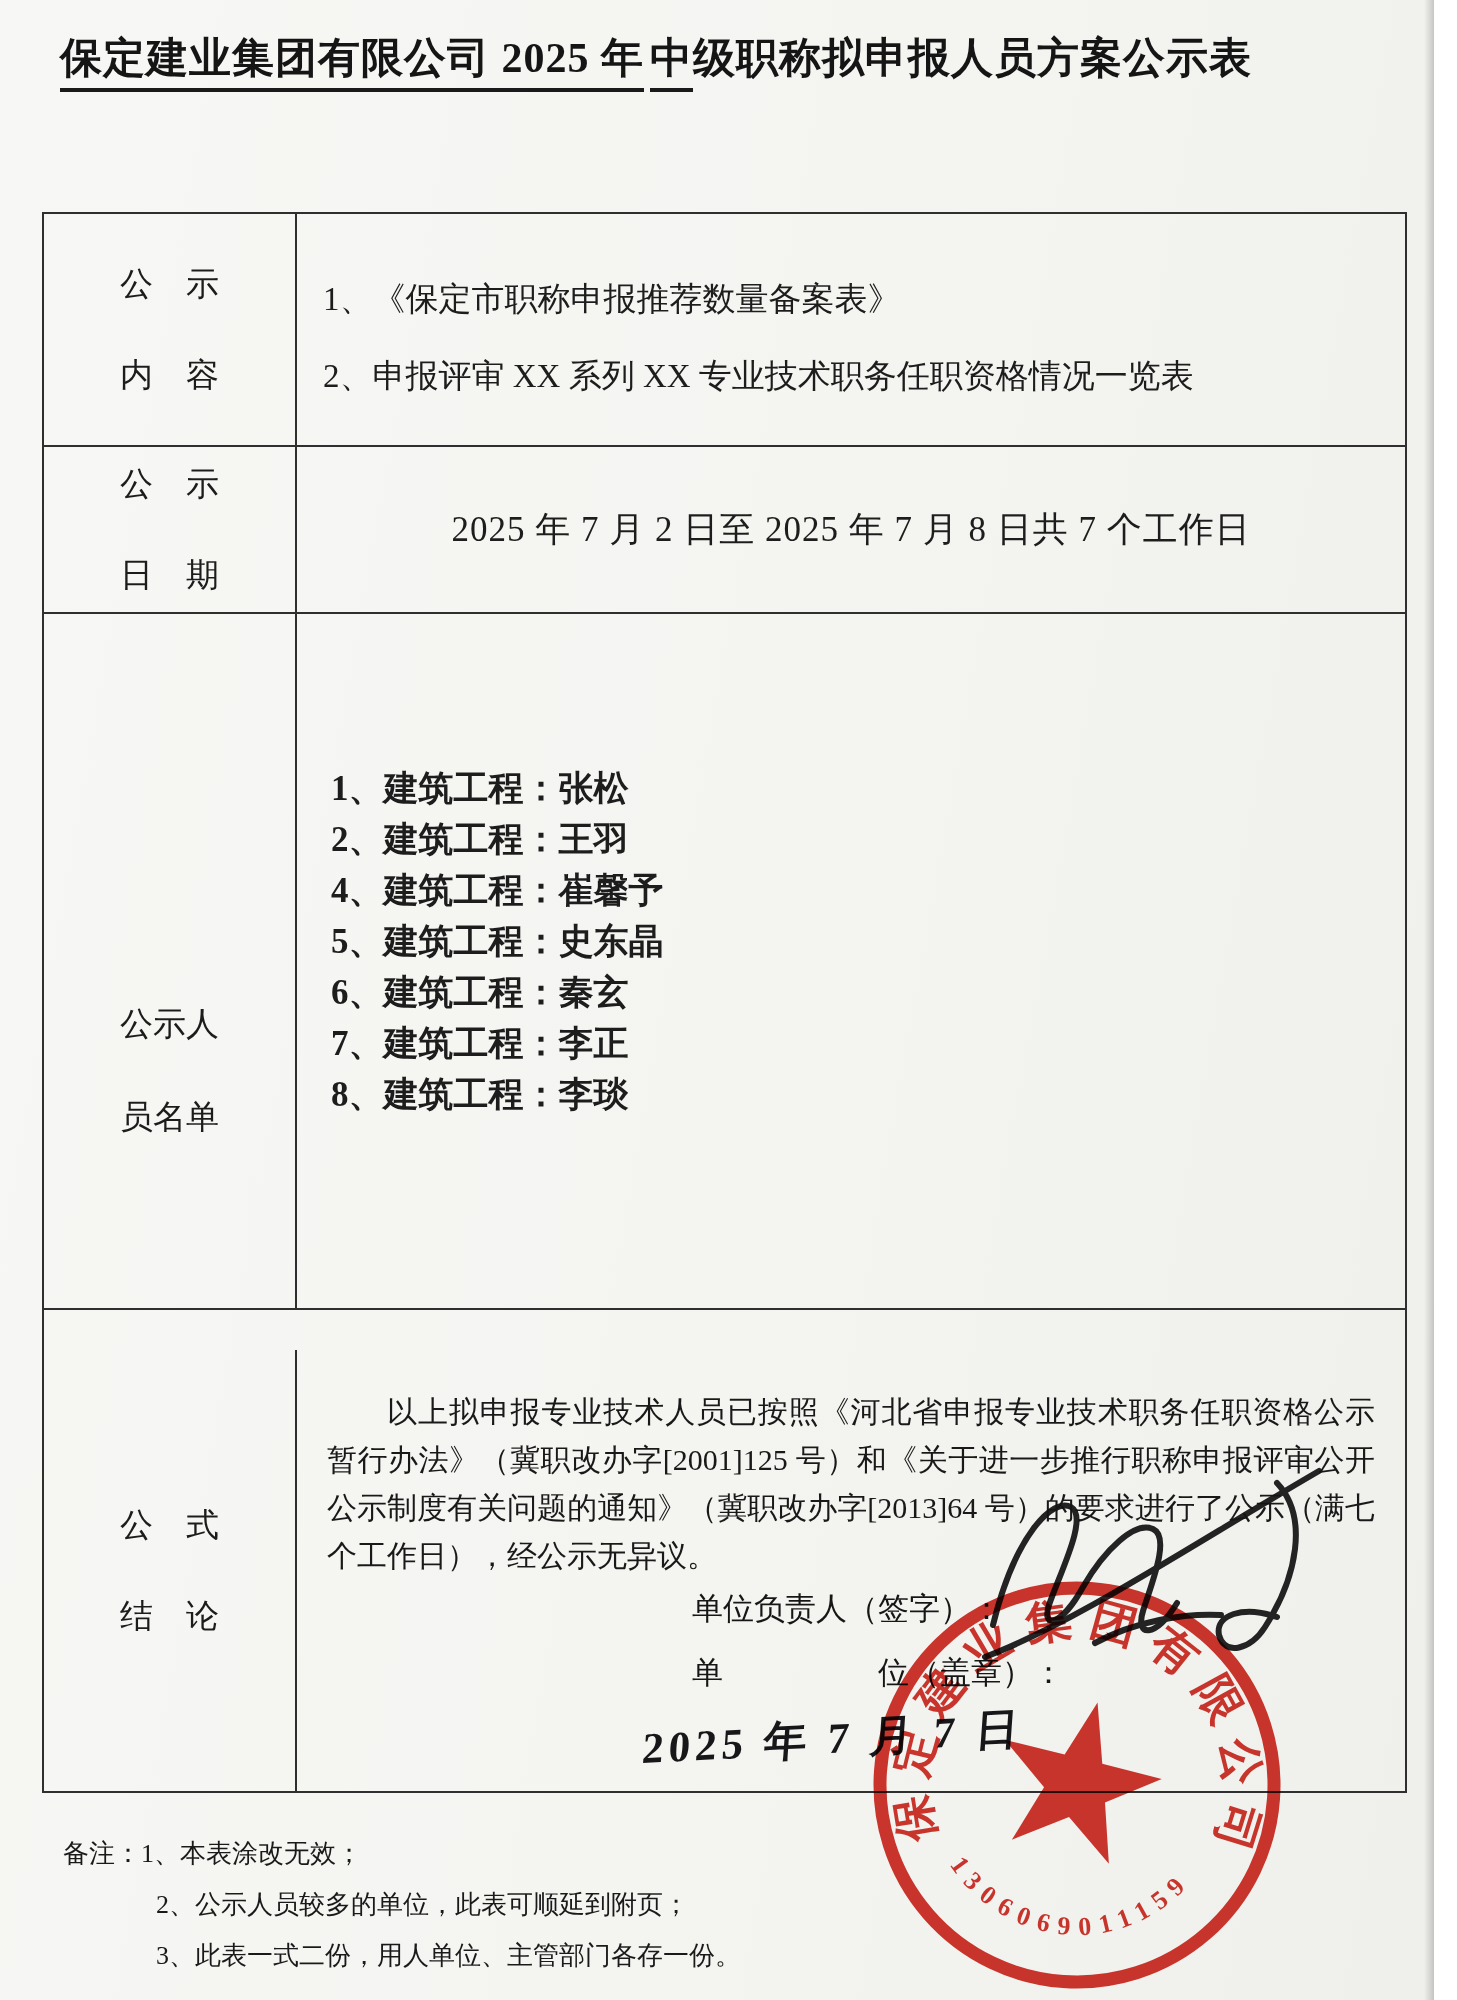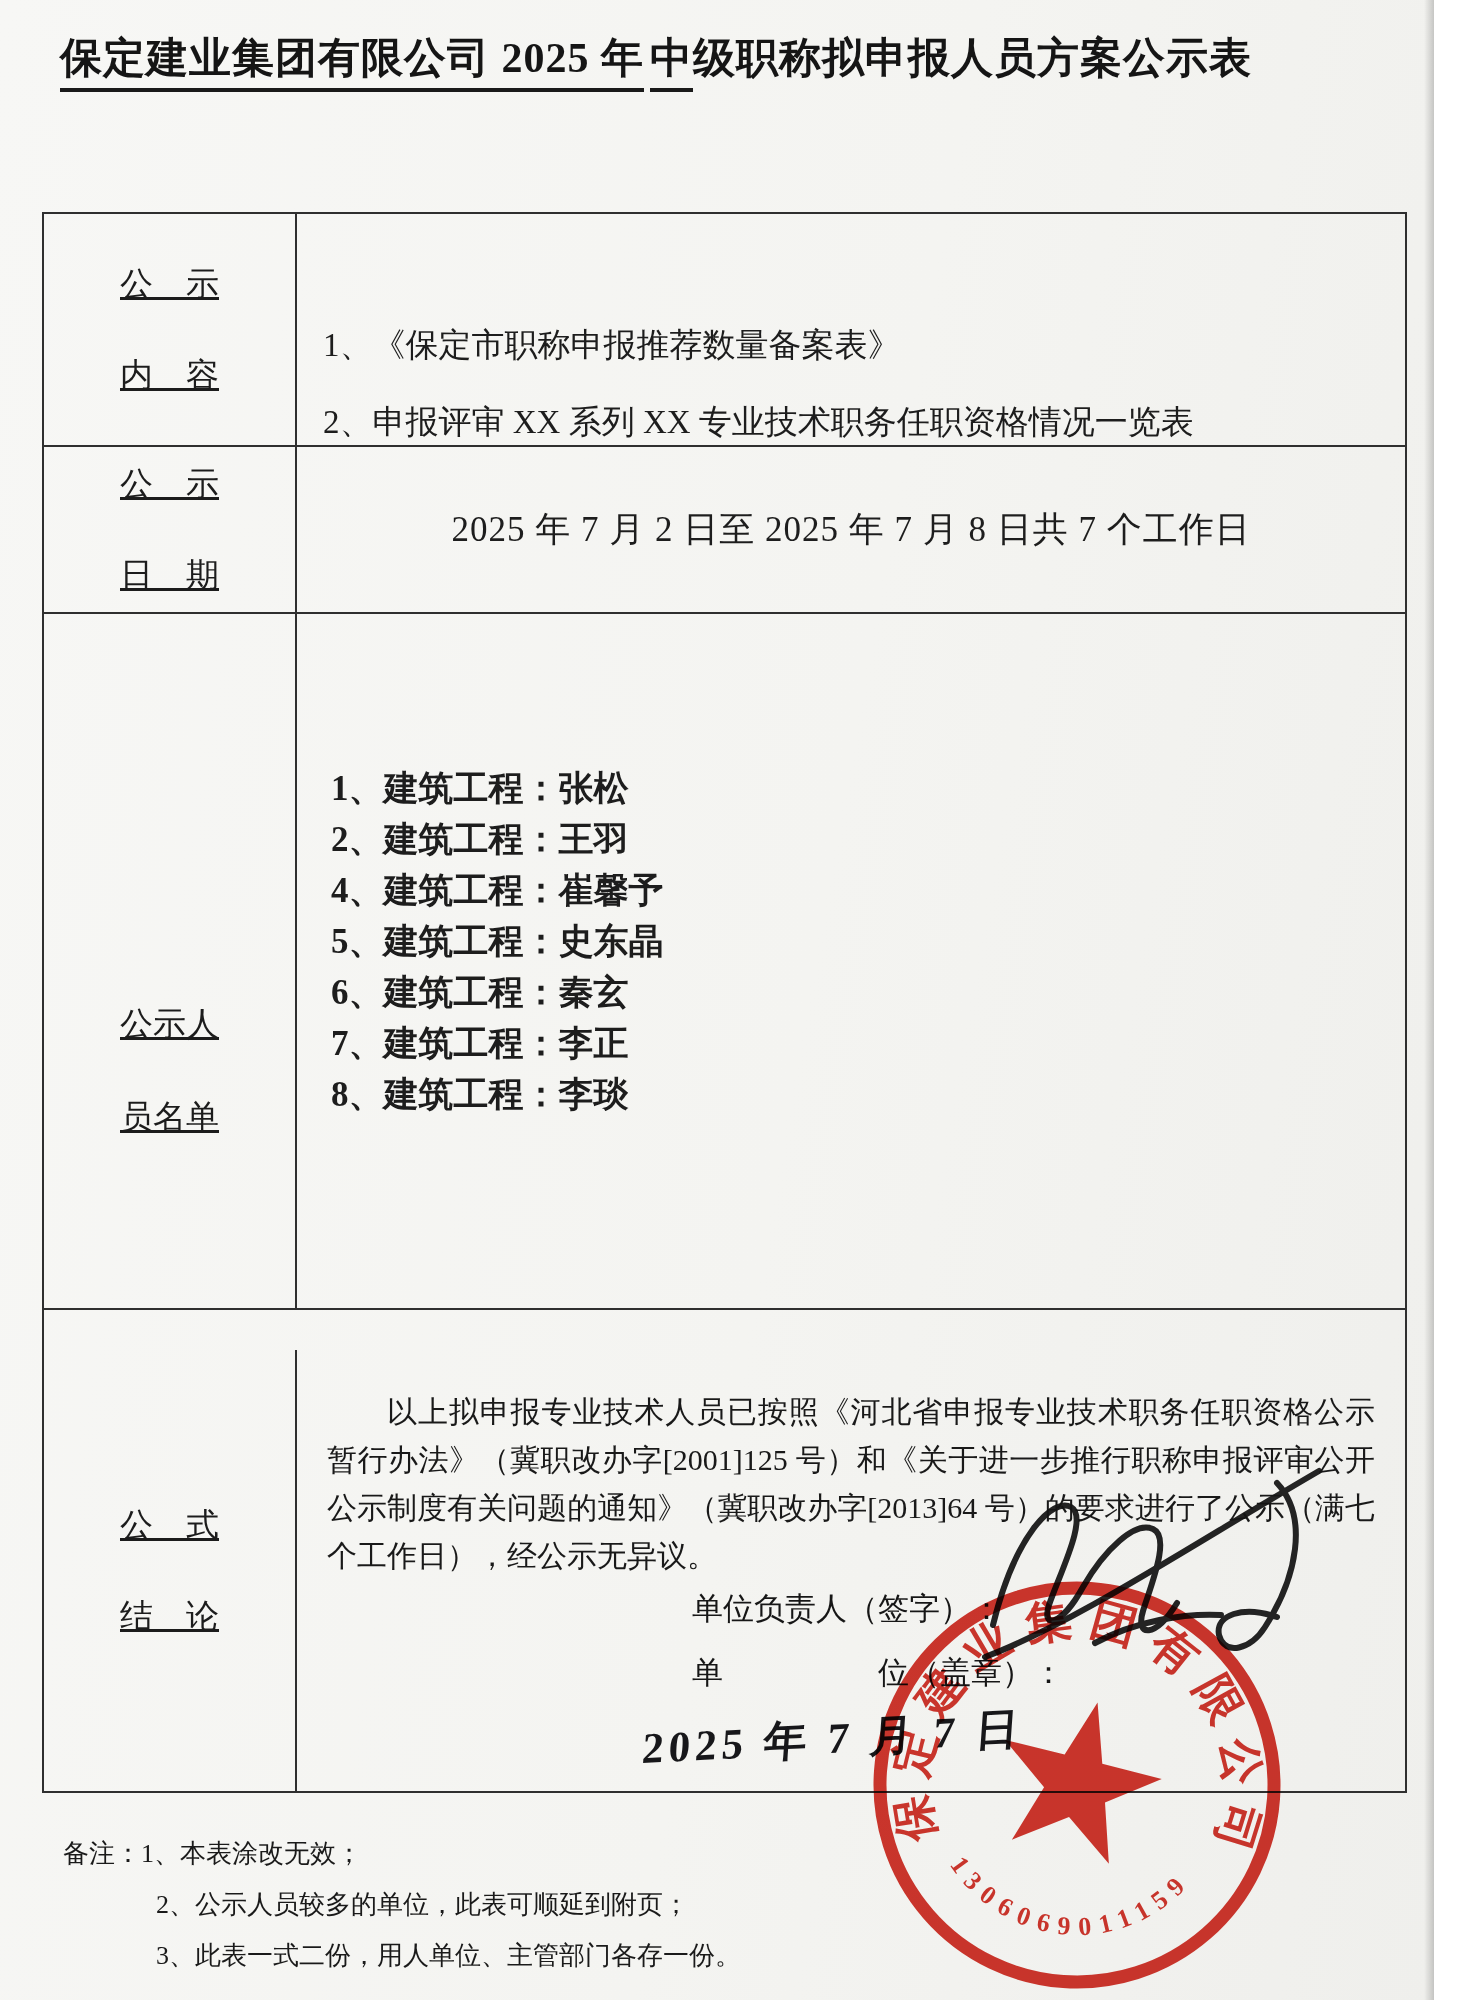--- a/index.html
+++ b/index.html
@@ -23,25 +23,25 @@
   .table{
     position:absolute;left:42px;top:212px;width:1365px;height:1581px;
     display:grid;grid-template-columns:253px 1fr;grid-template-rows:233px 167px 696px 481px;
     border:2px solid #2f2f2f;box-sizing:border-box;
   }
   .cell{box-sizing:border-box;border-bottom:2px solid #2f2f2f;}
   .cell.lastrow{border-bottom:none;margin-top:40px;}
   .label{
     border-right:2px solid #2f2f2f;
     display:flex;flex-direction:column;align-items:center;justify-content:center;
-    gap:46px;font-size:33px;color:#1c1c1c;text-decoration:underline;
+    gap:46px;font-size:33px;color:#1c1c1c;
   }
   .label.low{justify-content:flex-start;padding-top:388px;gap:48px;}
   .content{display:flex;flex-direction:column;}
-  .content.c0{justify-content:flex-end;gap:32px;padding-left:26px;padding-top:16px;font-size:33px;}
+  .content.c0{justify-content:center;gap:32px;padding-left:26px;padding-top:16px;font-size:33px;}
   .content.c1{justify-content:center;align-items:center;font-size:35px;font-weight:500;letter-spacing:1px;}
   .content.c2{justify-content:center;gap:16px;padding-left:34px;padding-bottom:40px;font-size:35px;font-weight:700;line-height:35px;}
   .content.c3{position:relative;font-size:30px;}
   .para{
     margin:0;padding:38px 30px 0 30px;text-indent:2em;
     line-height:48px;text-align:justify;color:#191919;
   }
   .signline{position:absolute;left:395px;font-size:31px;white-space:nowrap;color:#161616;}
   .signline.s1{top:238px;}
   .signline.s2{top:302px;}

